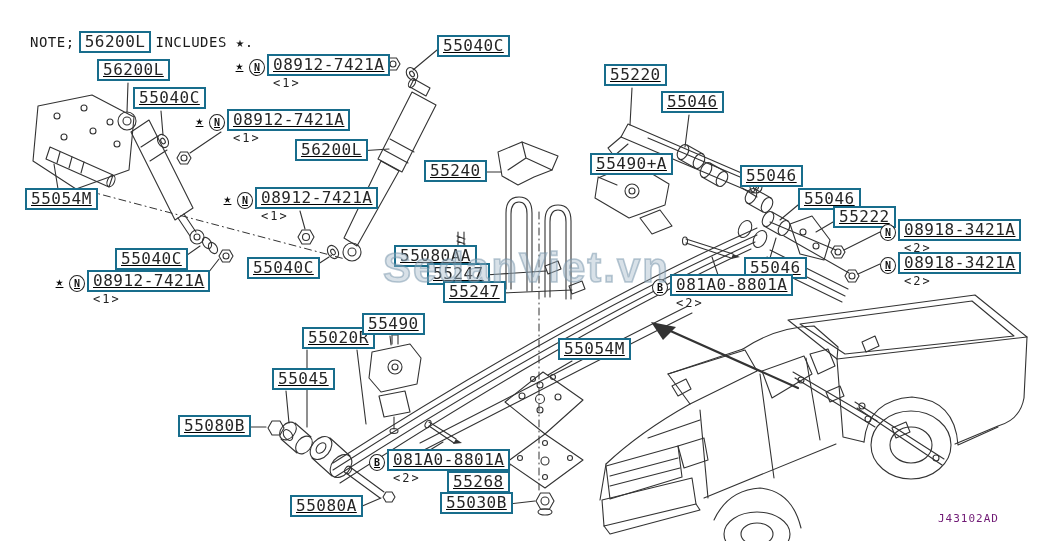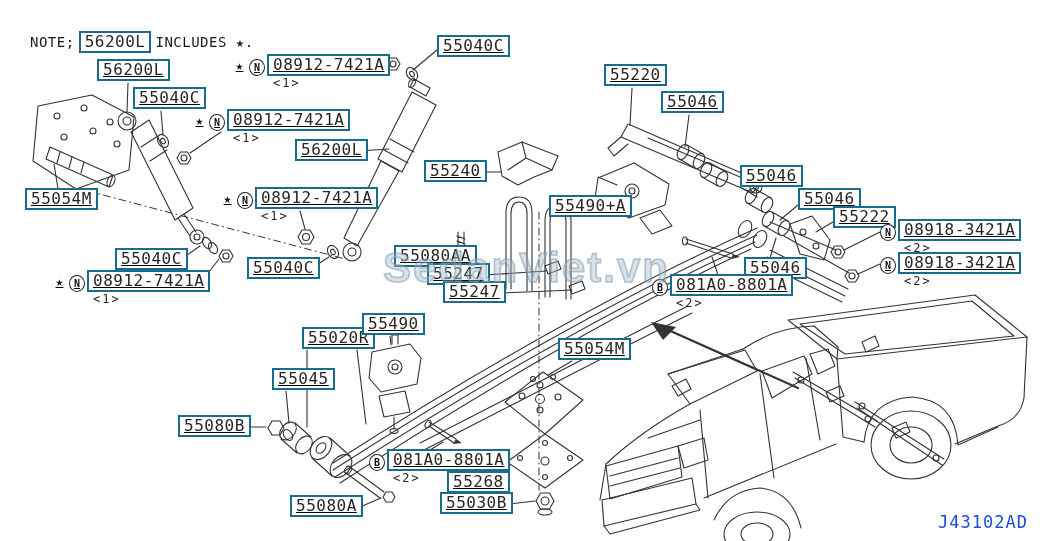--- a/index.html
+++ b/index.html
@@ -20,21 +20,21 @@
         font-size:10px;font-weight:bold;color:#111;display:flex;align-items:center;
         justify-content:center;margin-top:3px;flex:none;}
   .qty{position:absolute;font-size:12px;color:#222;letter-spacing:2px;z-index:4;}
   #note{position:absolute;left:30px;top:31px;display:flex;gap:4px;align-items:flex-start;
         font-size:14px;color:#1a1a1a;z-index:3;}
   #note .ntext{line-height:22px;letter-spacing:.5px;}
   #watermark{position:absolute;left:383px;top:244px;z-index:6;pointer-events:none;
              font-size:42px;font-weight:bold;letter-spacing:2px;
              font-family:"Liberation Sans",sans-serif;
              color:rgba(162,184,200,.42);-webkit-text-stroke:1.6px rgba(118,148,170,.5);}
-  #diagram-code{position:absolute;left:938px;top:512px;font-size:17px;color:#1d4ed8;
+  #diagram-code{position:absolute;left:938px;top:512px;font-size:11px;color:#701a75;
                 letter-spacing:1px;z-index:3;}
 </style>
 </head>
 <body>
 
 <div id="screen">
 
   <svg id="art" width="1045" height="541" viewBox="0 0 1045 541">
 
     <g>
@@ -326,21 +326,21 @@
       </div>
       <div class="label" style="left: 424px; top: 160px;">
         <div class="pnbox">55240</div>
       </div>
       <div class="label" style="left: 604px; top: 64px;">
         <div class="pnbox">55220</div>
       </div>
       <div class="label" style="left: 661px; top: 91px;">
         <div class="pnbox">55046</div>
       </div>
-      <div class="label" style="left: 549px; top: 153px; margin-top: 42px;">
+      <div class="label" style="left: 590px; top: 153px;">
         <div class="pnbox">55490+A</div>
       </div>
       <div class="label" style="left: 220px; top: 187px;">
         <span class="star">★</span>
         <span class="circ">N</span>
         <div class="pnbox">08912-7421A</div>
       </div>
       <span class="qty" style="left: 261px; top: 209px;">&lt;1&gt;</span>
       <div class="label" style="left: 247px; top: 257px;">
         <div class="pnbox">55040C</div>

